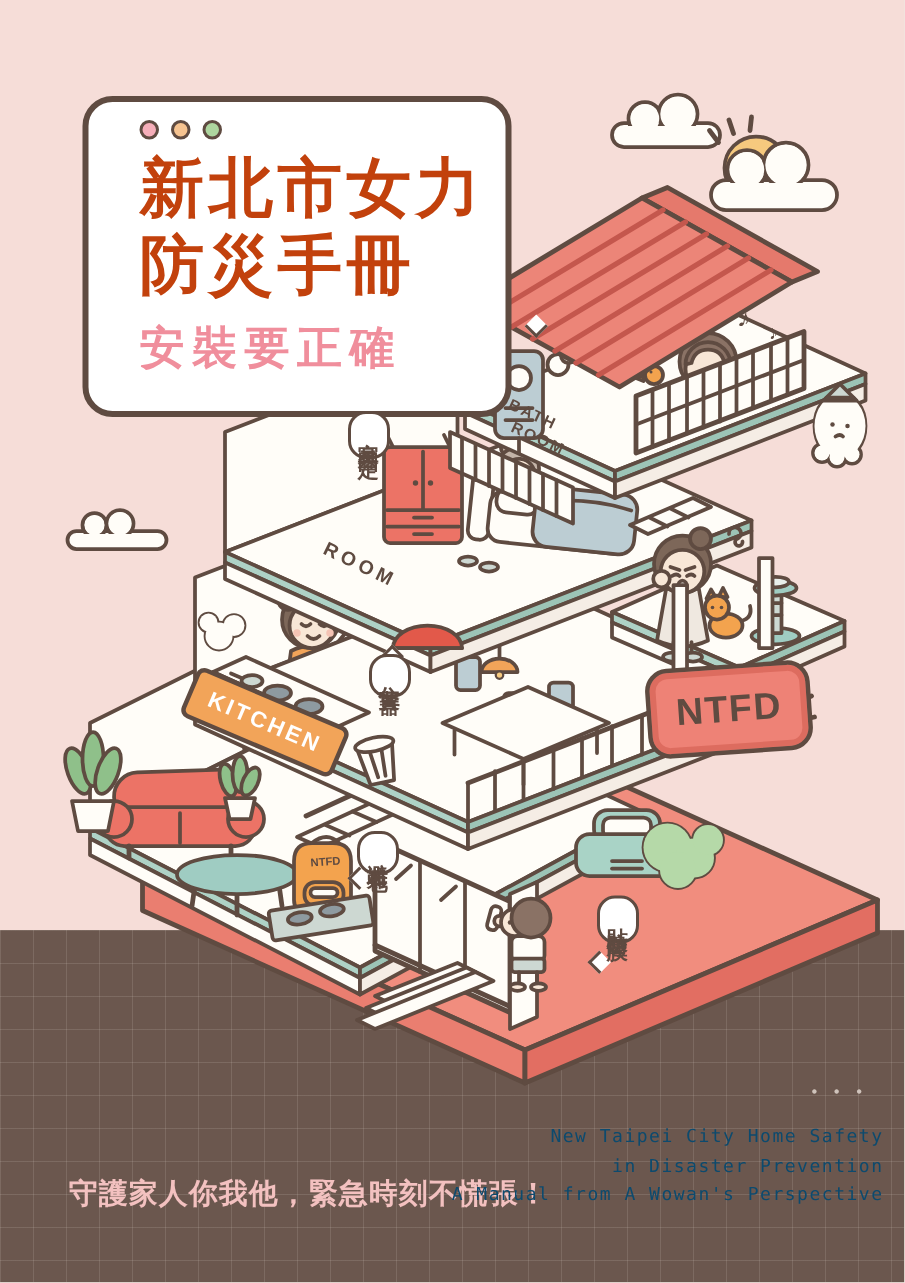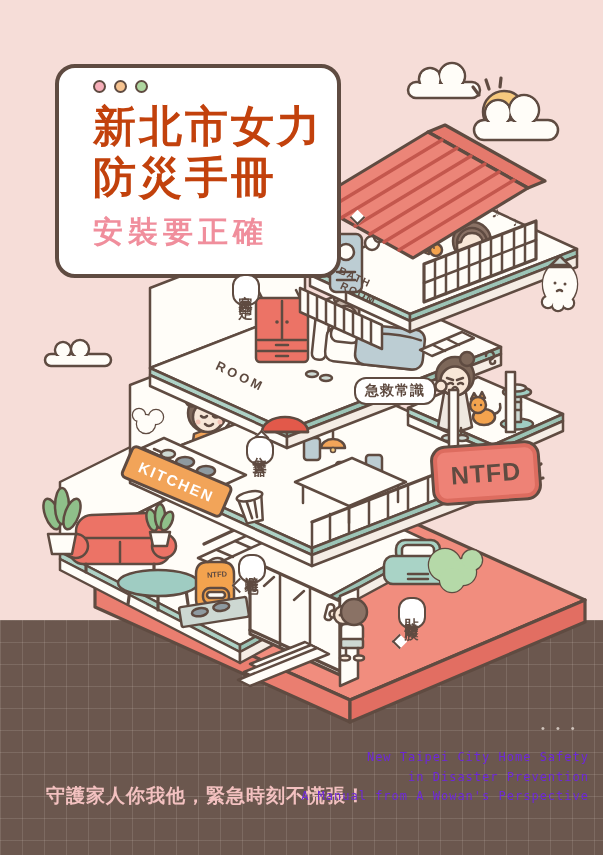--- a/index.html
+++ b/index.html
@@ -54,21 +54,21 @@
      color:#5f4b41;font-weight:900;font-size:25px;letter-spacing:1px;
      display:flex;align-items:center;justify-content:center;transform:rotate(-4deg);}
   .bp-text{position:absolute;left:199px;top:570px;width:36px;z-index:4;text-align:center;
      font-size:7.5px;font-weight:900;color:#5f4b41;transform:rotate(-4deg);}
   .note{position:absolute;z-index:4;color:#5f4b41;font-weight:bold;}
 
   
   .f-head{position:absolute;left:46px;z-index:2;font-size:26px;font-weight:900;color:#cfe3cf;letter-spacing:3px;}
   .f-tag{position:absolute;left:46px;top:783px;z-index:2;font-size:19px;font-weight:bold;color:#f3c1c0;letter-spacing:1px;}
   .f-dots{position:absolute;left:541px;top:722px;z-index:2;font-size:11px;color:#cfc3bb;letter-spacing:4px;}
-  .f-en{position:absolute;right:14px;top:748px;z-index:2;text-align:right;color:#6d28d9;
+  .f-en{position:absolute;right:14px;top:748px;z-index:2;text-align:right;color:#0c4a6e;
         font-family:"DejaVu Sans Mono","Liberation Mono",monospace;font-size:12px;line-height:19.5px;letter-spacing:1px;}
 </style>
 </head>
 <body>
 
 <div class="poster">
 
   <div class="footer-bg"></div>
 
   <svg class="scene" width="603" height="855" viewBox="0 0 603 855">
@@ -505,21 +505,20 @@
     </div>
     <div class="ttl">新北市女力</div>
     <div class="ttl">防災手冊</div>
     <div class="sub">安裝要正確</div>
   </div>
 
   <div class="tail tail-d" style="left:352px;top:212px;"></div>
 
   <div class="bubble vb" style="left:232px;top:274px;">家具固定</div>
 
-  <div class="bubble hb" style="left:354px;top:377px;font-size:14px;">急救常識</div>
 
   <div class="tail tail-u" style="left:256px;top:432px;"></div>
   <div class="bubble vb" style="left:246px;top:436px;">住警器</div>
 
   <div class="tail tail-l" style="left:234px;top:580px;"></div>
   <div class="bubble vb" style="left:238px;top:554px;">避難包</div>
 
   <div class="tail tail-l" style="left:394px;top:636px;"></div>
   <div class="bubble vb" style="left:398px;top:597px;">貼防爆膜</div>
 

